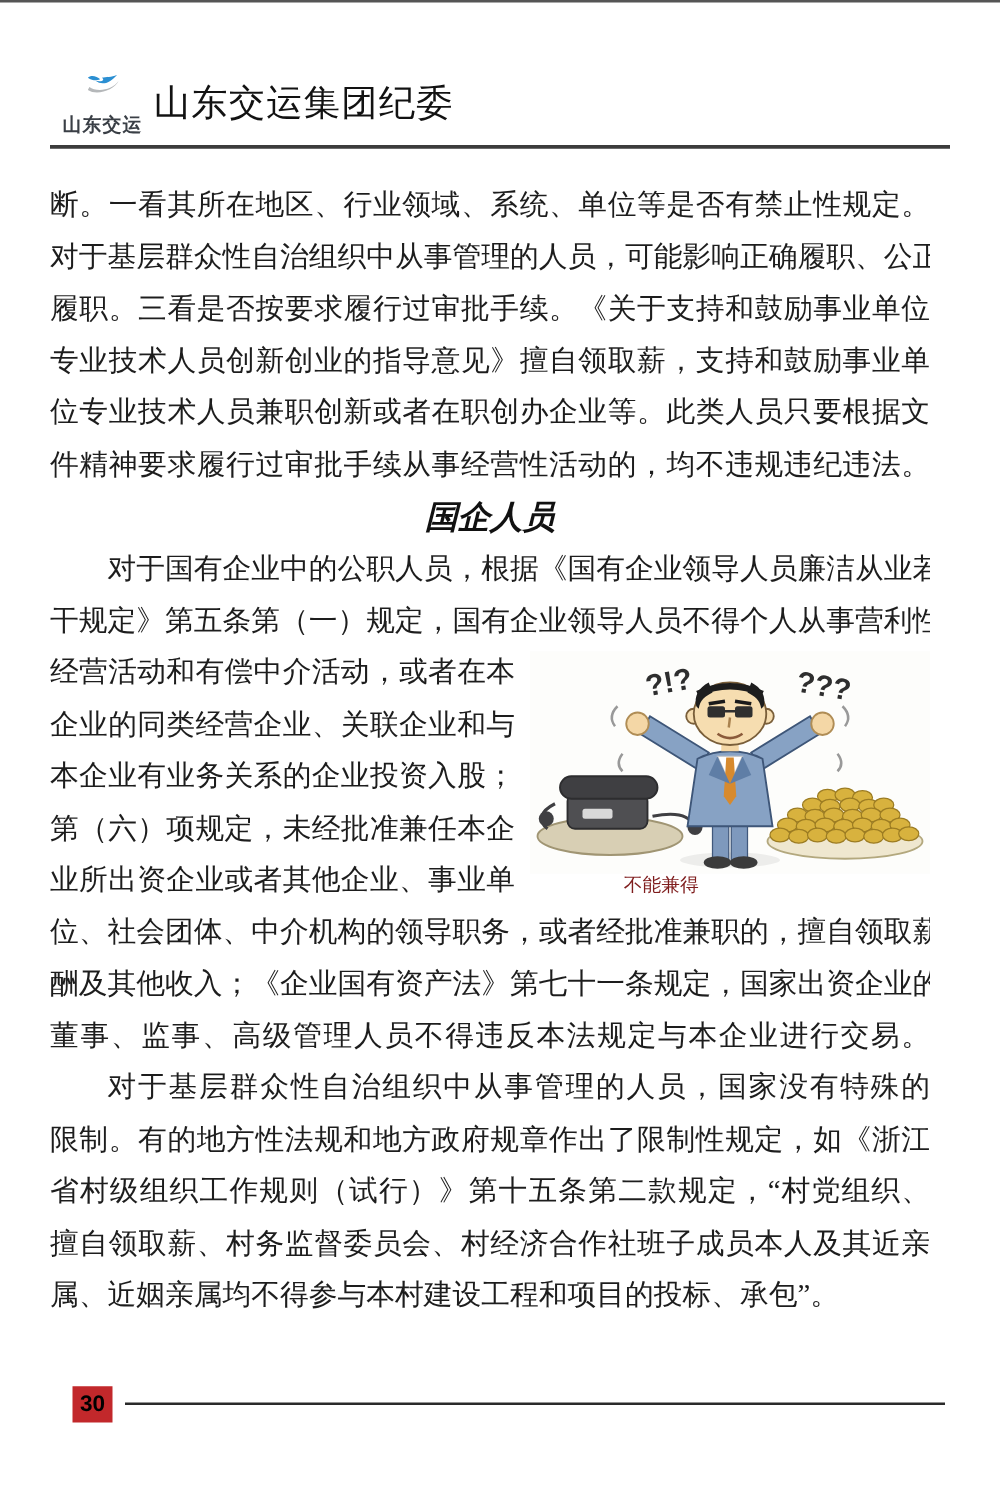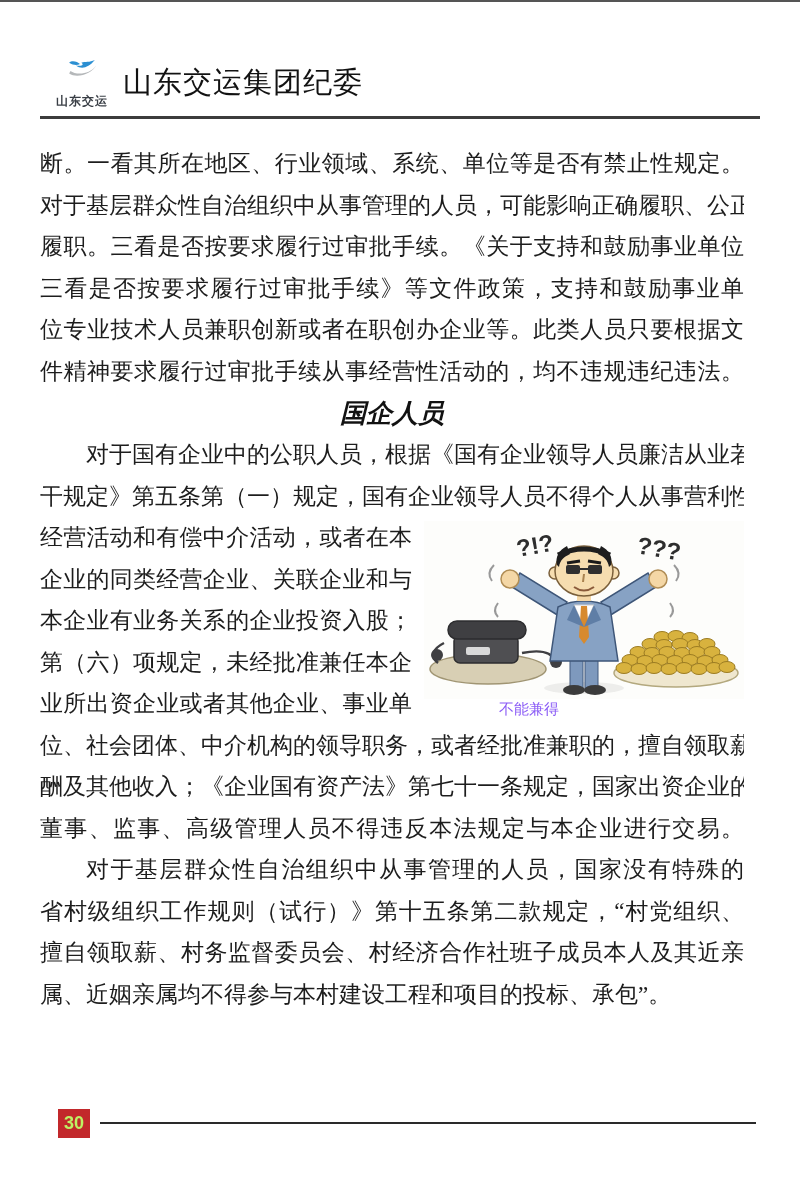--- a/index.html
+++ b/index.html
@@ -30,21 +30,21 @@
     width: 54px;
     height: 54px;
     display: flex;
     flex-direction: column;
     align-items: center;
     justify-content: flex-start;
   }
   .logo svg { display: block; }
   .logo-text {
     font-family: "Liberation Sans", sans-serif;
-    font-size: 12px;
+    font-size: 15px;
     font-weight: 700;
     color: #3a3f46;
     letter-spacing: 1px;
     margin-top: 14px;
     white-space: nowrap;
   }
   .page-title {
     font-family: "Liberation Sans", sans-serif;
     font-size: 29px;
     font-weight: 400;
@@ -89,42 +89,42 @@
   .figure-box {
     width: 320px;
     flex: 0 0 320px;
     margin-left: 12px;
     padding-top: 4px;
   }
   .figure-box svg { display: block; background: #fdfdfb; }
   .figure-caption {
     font-family: "Liberation Sans", sans-serif;
     font-size: 15px;
-    color: #8b5cf6;
+    color: #7f1d1d;
     text-align: center;
     padding-right: 110px;
     height: 22px;
     line-height: 20px;
   }
   
   .footer {
     position: absolute;
     left: 0;
     top: 1108px;
     width: 100%;
     height: 30px;
     display: flex;
     align-items: center;
   }
   .page-badge {
     margin-left: 58px;
     width: 32px;
     height: 29px;
     background: #c2282b;
-    color: #bef264;
+    color: #000000;
     font-family: "Liberation Sans", sans-serif;
     font-size: 18px;
     font-weight: 700;
     display: flex;
     align-items: center;
     justify-content: center;
   }
   .footer-rule {
     margin-left: 10px;
     width: 656px;
@@ -148,21 +148,21 @@
     </div>
     <div class="page-title">山东交运集团纪委</div>
   </div>
   <div class="header-divider"></div>
 
   <div class="main">
 
     <div class="tline">断。一看其所在地区、行业领域、系统、单位等是否有禁止性规定。</div>
     <div class="tline">对于基层群众性自治组织中从事管理的人员，可能影响正确履职、公正</div>
     <div class="tline">履职。三看是否按要求履行过审批手续。《关于支持和鼓励事业单位</div>
-    <div class="tline">三看是否按要求履行过审批手续》等文件政策，支持和鼓励事业单</div>
+    <div class="tline">专业技术人员创新创业的指导意见》擅自领取薪，支持和鼓励事业单</div>
     <div class="tline">位专业技术人员兼职创新或者在职创办企业等。此类人员只要根据文</div>
     <div class="tline">件精神要求履行过审批手续从事经营性活动的，均不违规违纪违法。</div>
 
     <div class="sec-heading">国企人员</div>
 
     <div class="tline indent">对于国有企业中的公职人员，根据《国有企业领导人员廉洁从业若</div>
     <div class="tline">干规定》第五条第（一）规定，国有企业领导人员不得个人从事营利性</div>
 
     <div class="wrap-row">
       <div class="narrow-col">
@@ -266,20 +266,21 @@
         <div class="figure-caption">不能兼得</div>
       </div>
     </div>
 
     <div class="tline">位、社会团体、中介机构的领导职务，或者经批准兼职的，擅自领取薪</div>
     <div class="tline">酬及其他收入；《企业国有资产法》第七十一条规定，国家出资企业的</div>
     <div class="tline">董事、监事、高级管理人员不得违反本法规定与本企业进行交易。</div>
 
 
     <div class="tline indent">对于基层群众性自治组织中从事管理的人员，国家没有特殊的</div>
+    <div class="tline">限制。有的地方性法规和地方政府规章作出了限制性规定，如《浙江</div>
     <div class="tline">省村级组织工作规则（试行）》第十五条第二款规定，“村党组织、</div>
     <div class="tline">擅自领取薪、村务监督委员会、村经济合作社班子成员本人及其近亲</div>
     <div class="tline tal-left">属、近姻亲属均不得参与本村建设工程和项目的投标、承包”。</div>
 
   </div>
 
   <div class="footer">
     <div class="page-badge">30</div>
     <div class="footer-rule"></div>
   </div>

